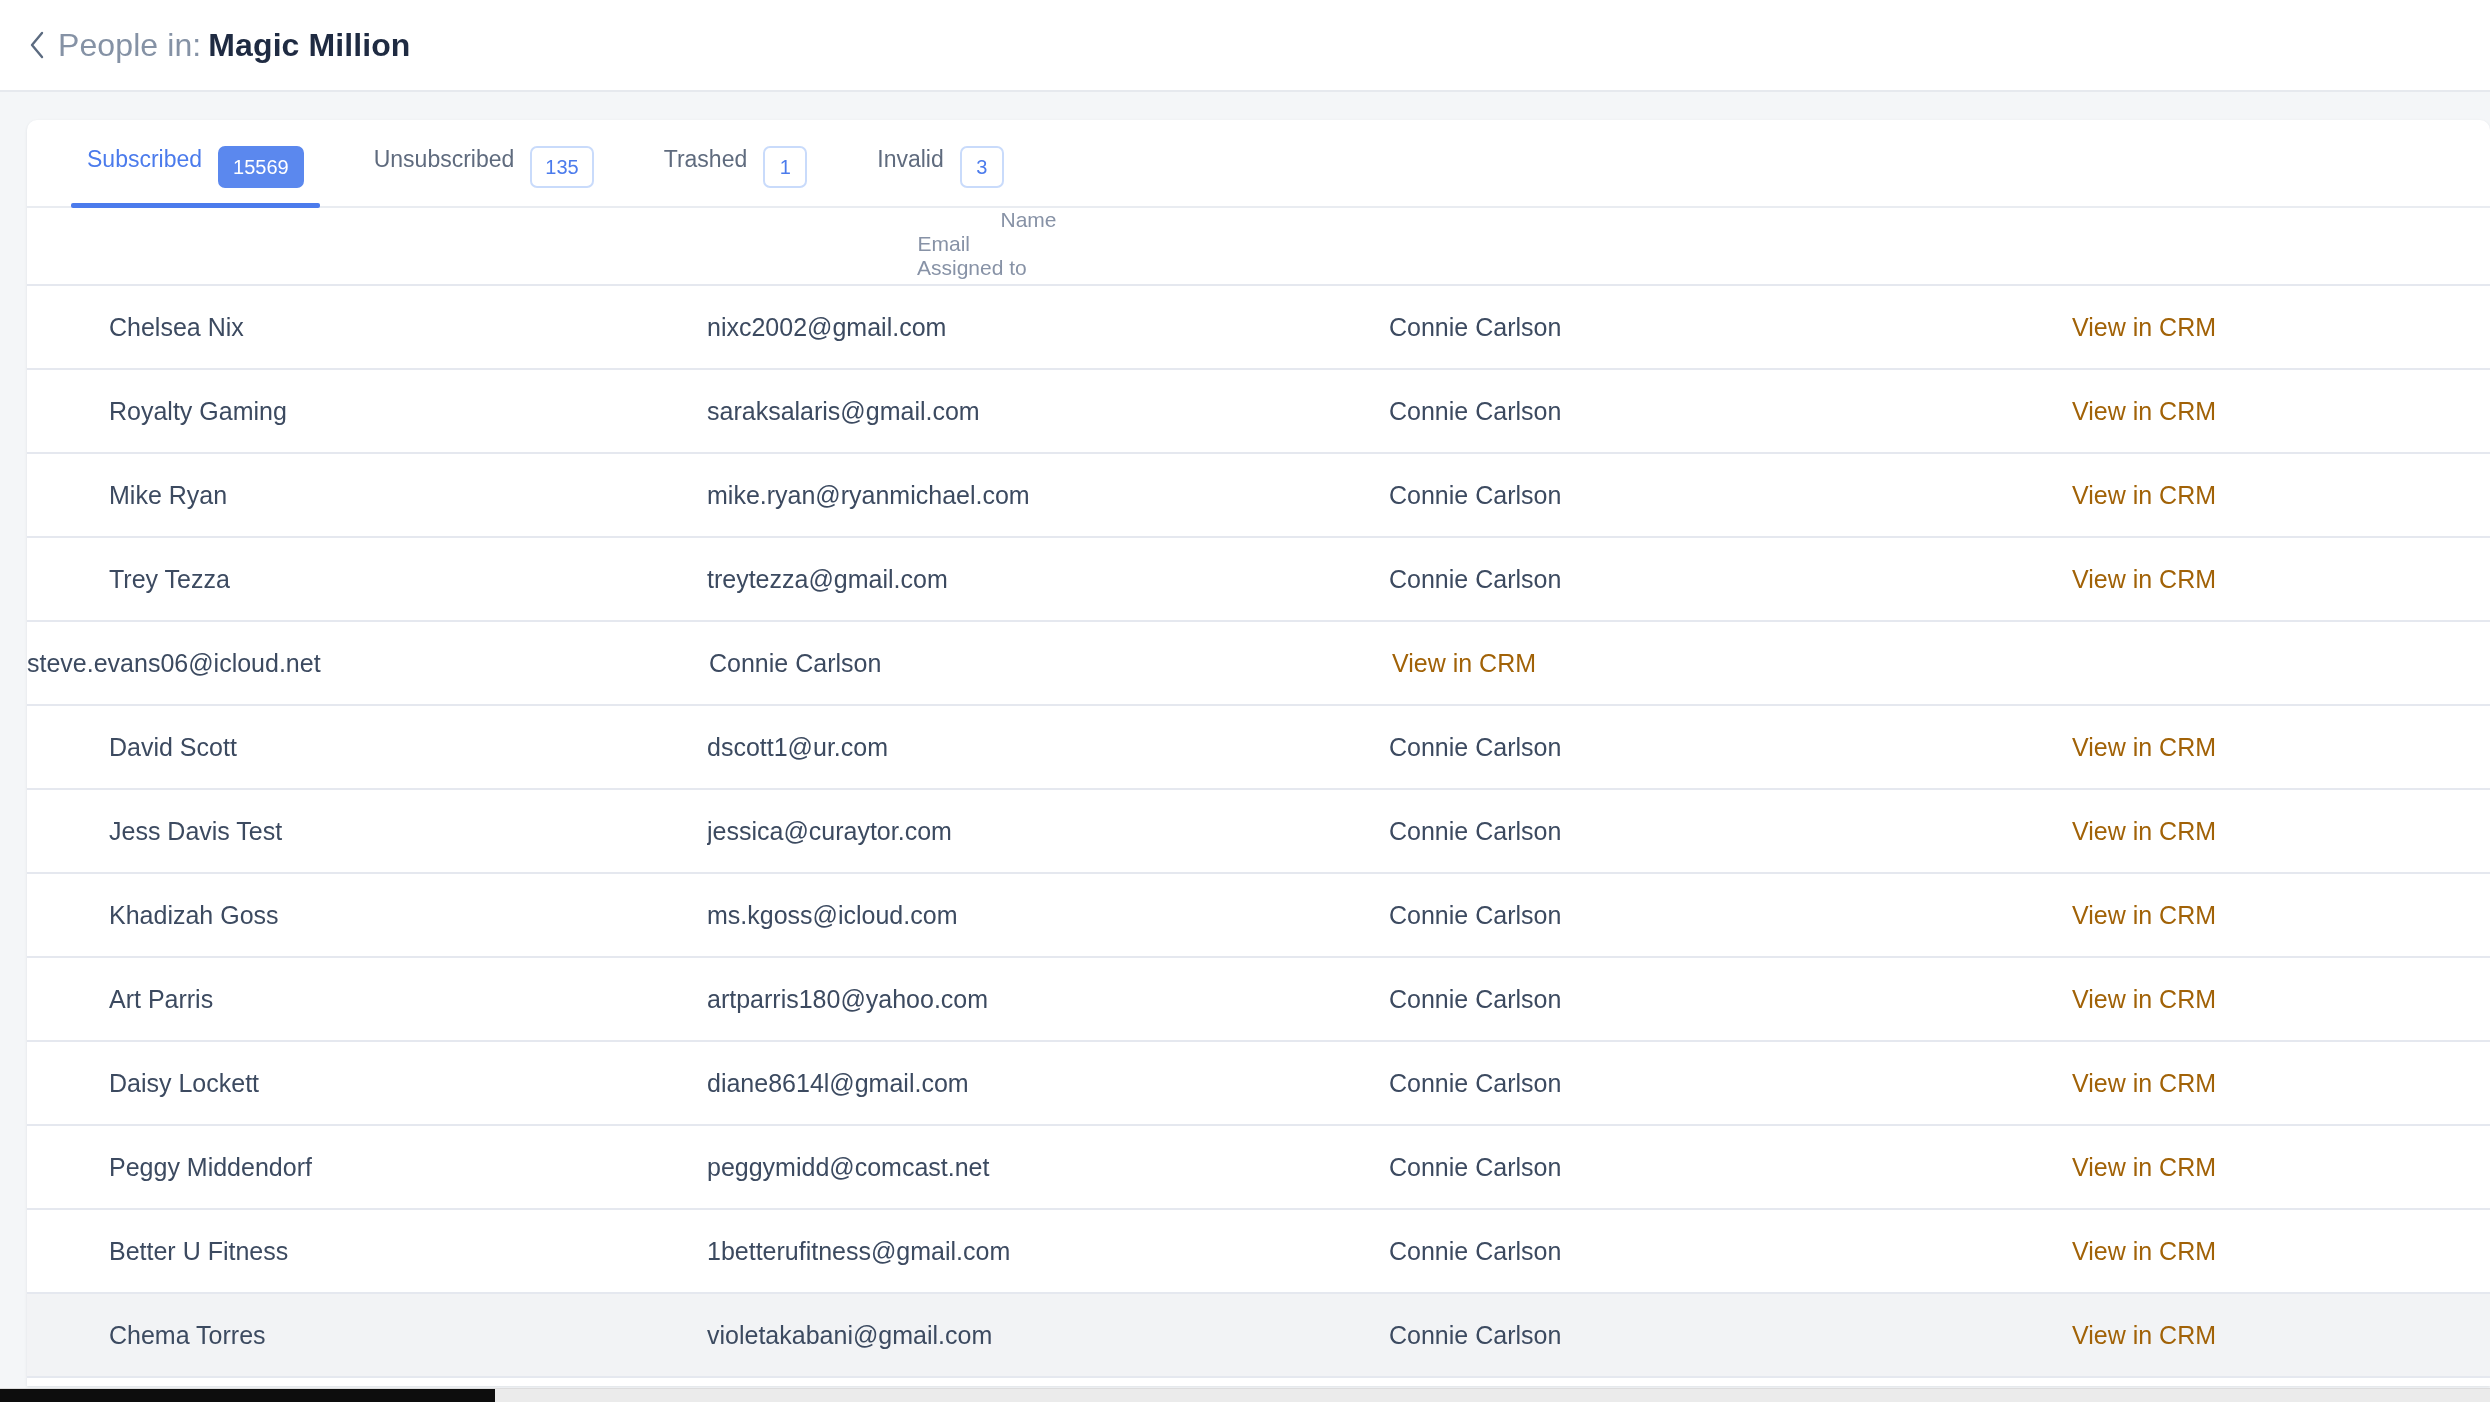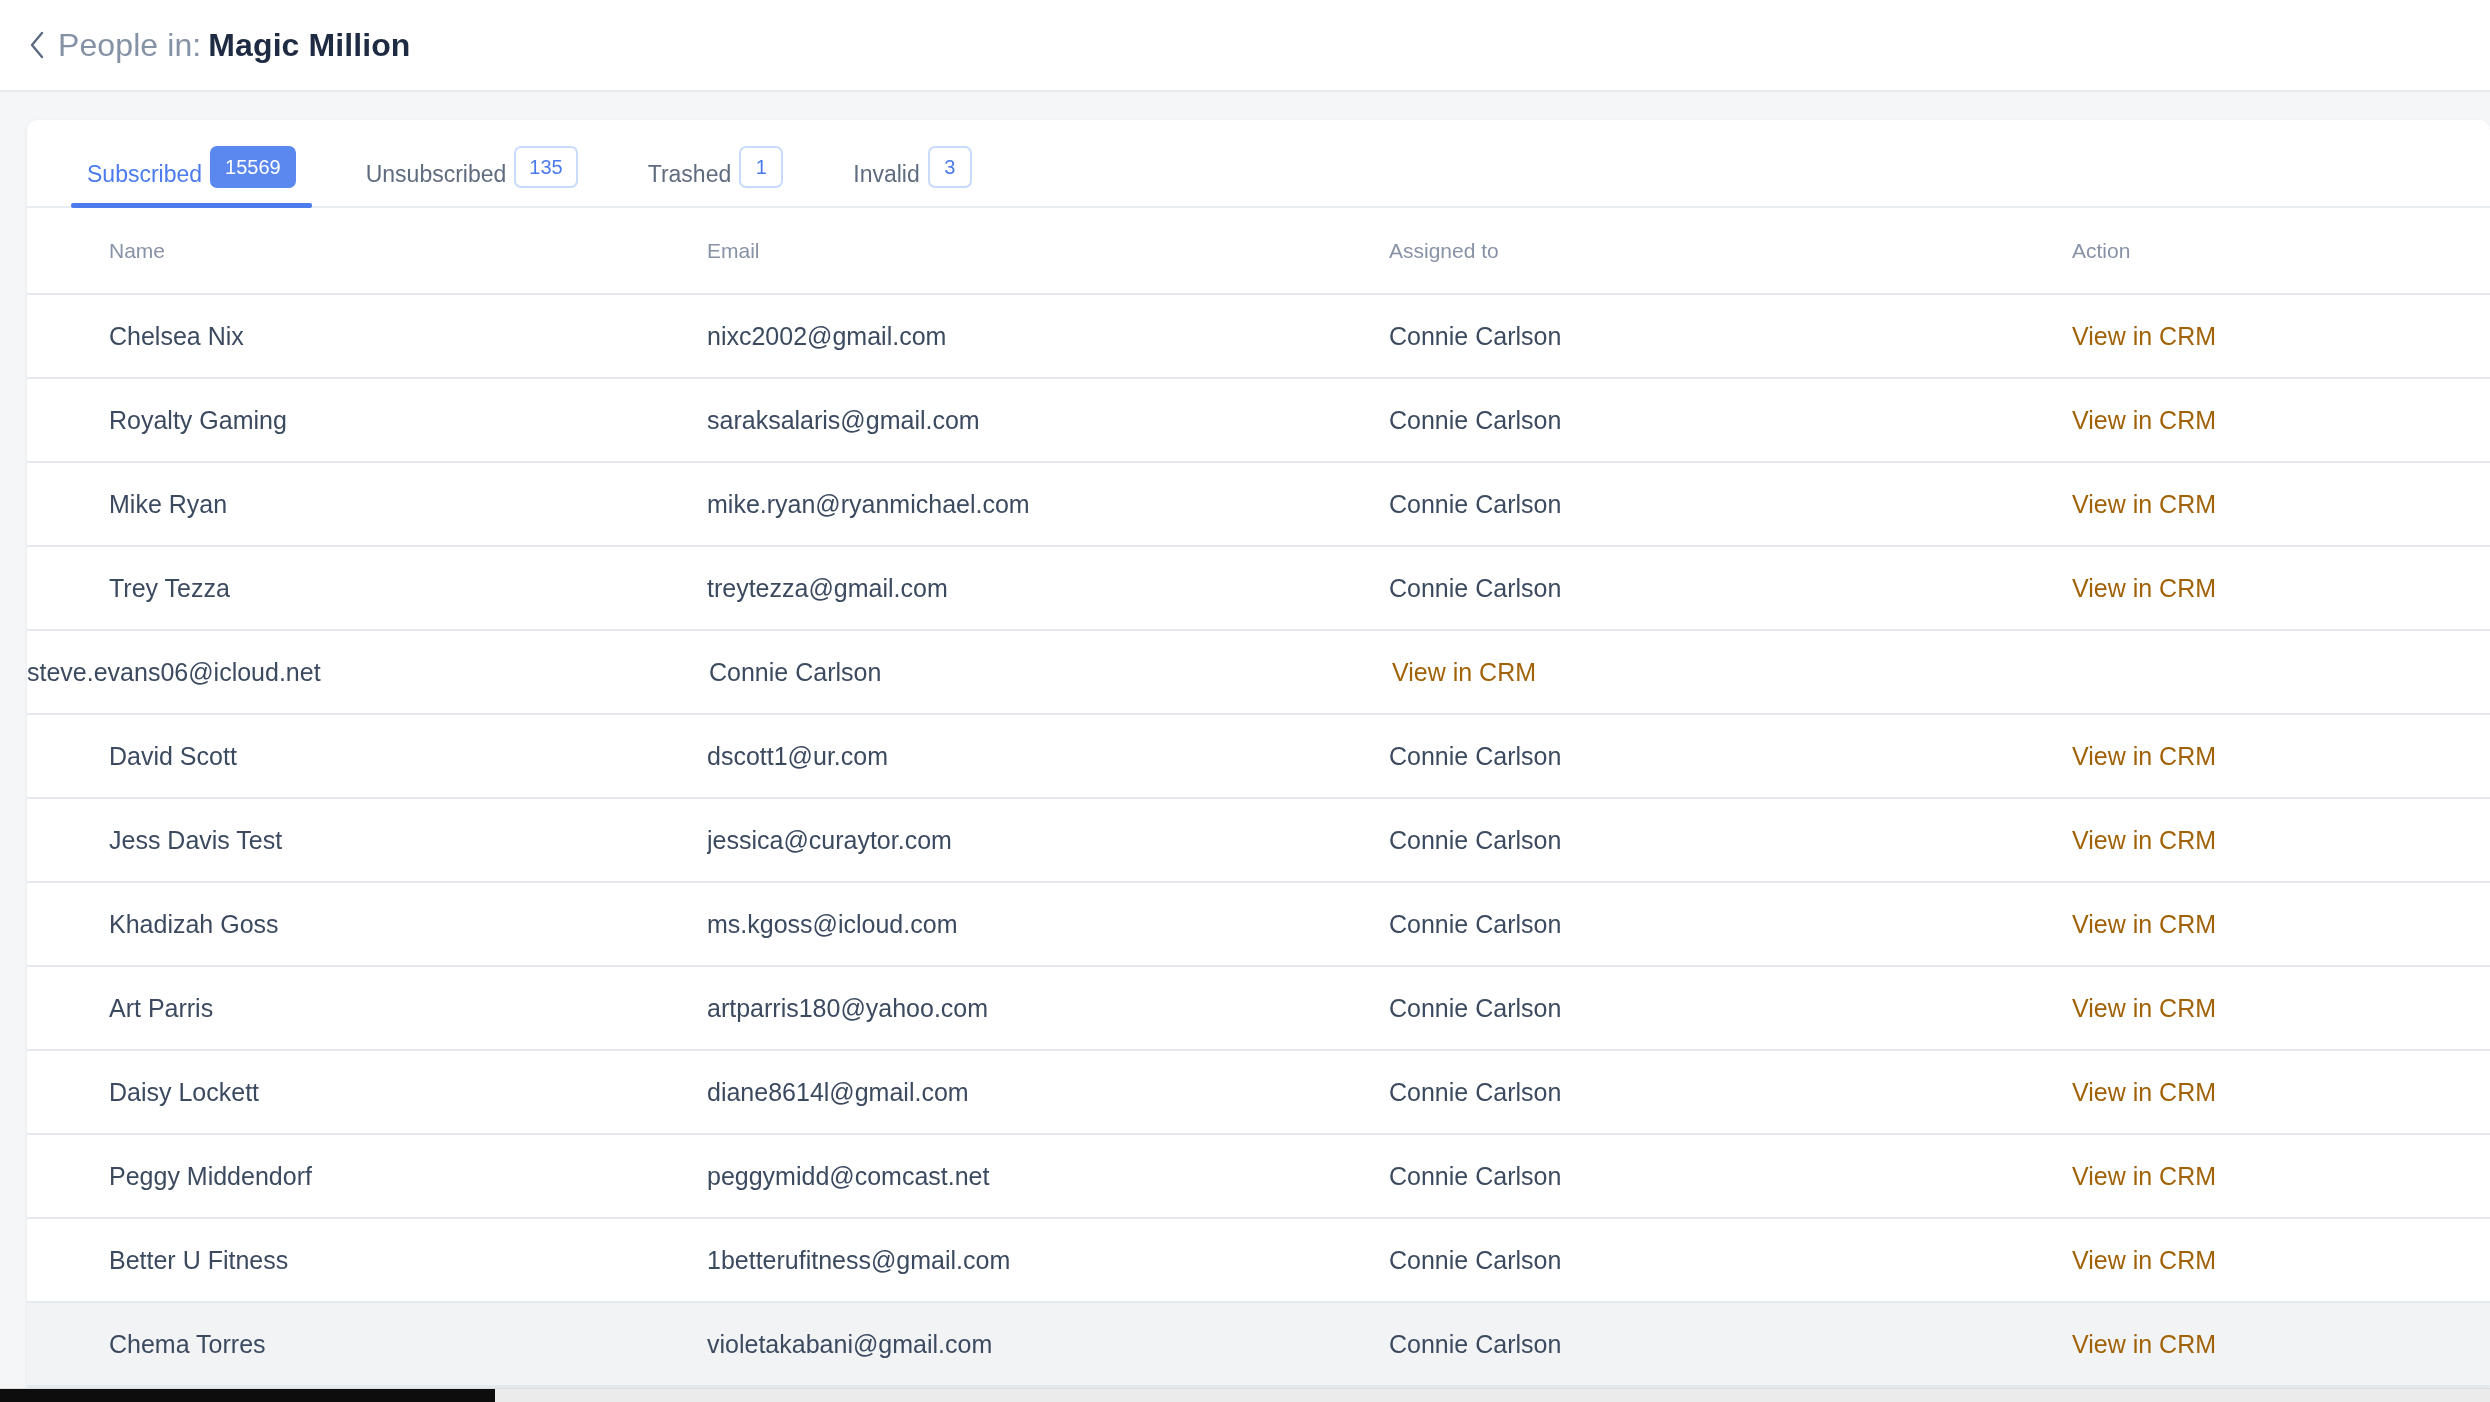--- a/index.html
+++ b/index.html
@@ -70,22 +70,22 @@
   .tabs {
     display: flex;
     align-items: flex-end;
     height: 88px;
     padding-left: 44px;
     border-bottom: 2px solid #e9ecf1;
     box-sizing: border-box;
   }
   .tab {
     display: flex;
-    align-items: flex-end;
-    gap: 8px;
+    align-items: flex-start;
+    gap: 16px;
     padding: 0 16px 18px 16px;
     margin-right: 38px;
     cursor: pointer;
     position: relative;
     font-size: 23px;
     color: #5f6b7e;
     white-space: nowrap;
   }
   .tab.active { color: #4b7bec; }
   .tab.active::after {
@@ -116,22 +116,23 @@
   
   .table { width: 100%; }
   .row {
     display: flex;
     align-items: center;
     height: 84px;
     border-bottom: 2px solid #e5e8ef;
     box-sizing: border-box;
   }
   .row.head {
-    height: 87px;
+    height: 78px;
     border-bottom: 2px solid #e5e8ef;
+    flex-direction: column;
   }
   .row.hovered { background: #f2f3f5; }
   .cell {
     font-size: 25px;
     color: #3c4a60;
     white-space: nowrap;
     overflow: hidden;
   }
   .row.head .cell {
     font-size: 21px;

